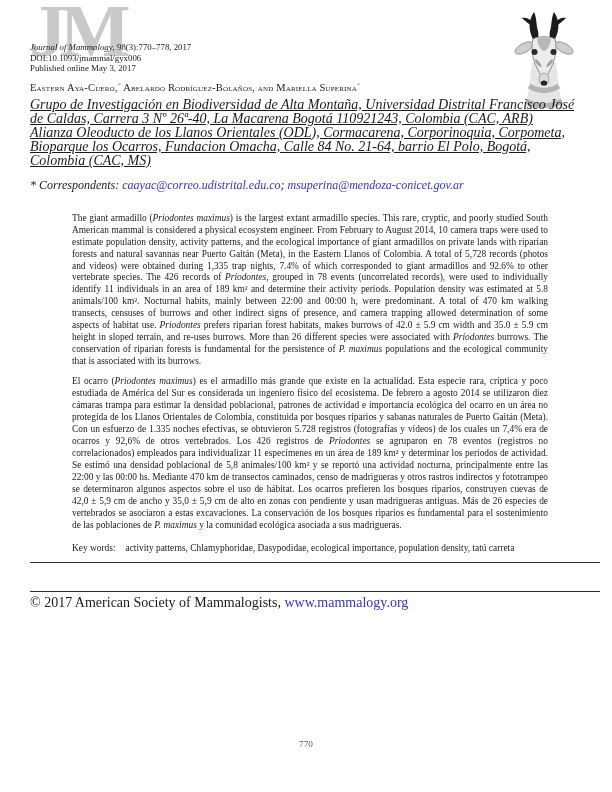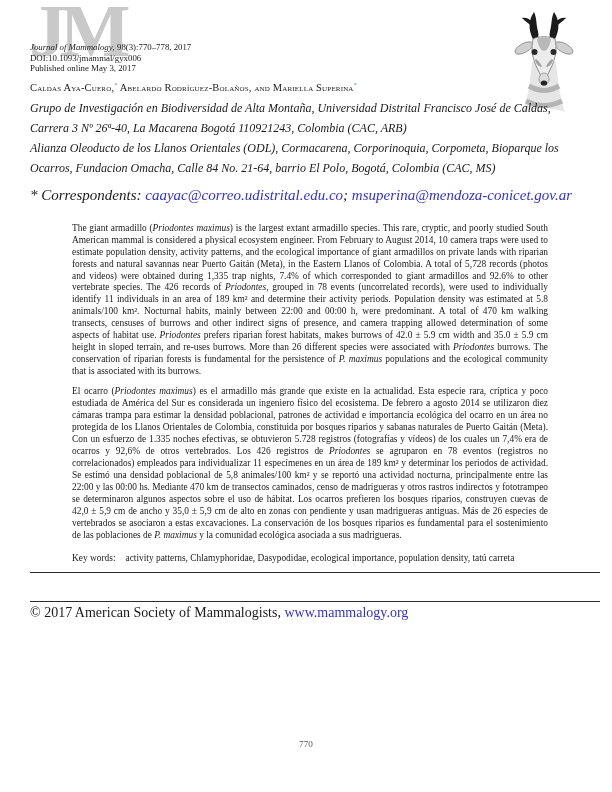--- a/index.html
+++ b/index.html
@@ -12,22 +12,22 @@
     font-size:75px;font-weight:bold;letter-spacing:-0.09em;
     line-height:1;color:#c9c9c9;user-select:none;
   }
   .pronghorn{position:absolute;right:18px;top:6px;z-index:0;}
   .content{position:relative;z-index:1;padding:42px 12px 0 30px;}
   .meta{font-size:8.8px;line-height:10.6px;}
   .title{font-size:17.5px;line-height:21px;font-weight:bold;margin:26px 0 0 0;max-width:560px;}
   .title .tl{display:block;}
   .authors{margin-top:8px;font-size:10.5px;font-variant:small-caps;letter-spacing:0.015em;}
   .sup{vertical-align:super;font-size:0.62em;line-height:0;}
-  .affils{margin-top:5px;font-style:italic;font-size:12px;line-height:20px;max-width:556px;}
-  .corr{margin-top:12px;font-size:15px;line-height:11.9px;}
+  .affils{margin-top:5px;font-style:italic;font-size:14px;line-height:14px;max-width:556px;text-decoration:underline;}
+  .corr{margin-top:12px;font-size:12px;line-height:11.9px;}
   .abstract{margin:21px 16px 0 42px;width:476px;text-align:justify;font-size:9.4px;line-height:11.95px;}
   .abstract p{margin:0 0 8px 0;}
   .abstract p.kw{margin:12px 0 0 0;text-align:left;}
   .kw-label{margin-right:10px;}
   .rule{border:none;border-top:1px solid #2b2b2b;margin:7px 0 0 0;height:0;}
   .rule.footer-rule{margin-top:28px;}
   .copyright{margin-top:5px;font-size:14px;line-height:11px;}
   .pageno{position:absolute;left:0;right:0;bottom:43px;text-align:center;font-size:9.2px;color:#555555;z-index:1;}
 </style>
 </head>
@@ -68,21 +68,21 @@
 
   <div class="content">
 
     <div class="meta">
       <div><span style="font-style: italic;">Journal of Mammalogy</span><span>, 98(3):770–778, 2017</span></div>
       <div>DOI:10.1093/jmammal/gyx006</div>
       <div>Published online May 3, 2017</div>
     </div>
 
 
-    <div class="authors"><span>Caldas Aya-Cuero,</span><span class="sup" style="color: rgb(110, 147, 119);">*</span><span> Abelardo Rodríguez-Bolaños, and Mariella Superina</span><span class="sup" style="color: rgb(110, 147, 119);">*</span></div>
+    <div class="authors"><span>Eastern Aya-Cuero,</span><span class="sup" style="color: rgb(110, 147, 119);">*</span><span> Abelardo Rodríguez-Bolaños, and Mariella Superina</span><span class="sup" style="color: rgb(110, 147, 119);">*</span></div>
 
     <div class="affils">
       <div>Grupo de Investigación en Biodiversidad de Alta Montaña, Universidad Distrital Francisco José de Caldas, Carrera 3 Nº 26ª-40, La Macarena Bogotá 110921243, Colombia (CAC, ARB)</div>
       <div>Alianza Oleoducto de los Llanos Orientales (ODL), Cormacarena, Corporinoquia, Corpometa, Bioparque los Ocarros, Fundacion Omacha, Calle 84 No. 21-64, barrio El Polo, Bogotá, Colombia (CAC, MS)</div>
     </div>
 
     <div class="corr"><span style="font-style: italic;">* Correspondents: </span><span style="font-style: italic; color: rgb(51, 51, 204);">caayac@correo.udistrital.edu.co</span><span style="font-style: italic;">; </span><span style="font-style: italic; color: rgb(51, 51, 204);">msuperina@mendoza-conicet.gov.ar</span></div>
 
     <div class="abstract">
       <p><span>The giant armadillo (</span><span style="font-style: italic;">Priodontes maximus</span><span>) is the largest extant armadillo species. This rare, cryptic, and poorly studied South American mammal is considered a physical ecosystem engineer. From February to August 2014, 10 camera traps were used to estimate population density, activity patterns, and the ecological importance of giant armadillos on private lands with riparian forests and natural savannas near Puerto Gaitán (Meta), in the Eastern Llanos of Colombia. A total of 5,728 records (photos and videos) were obtained during 1,335 trap nights, 7.4% of which corresponded to giant armadillos and 92.6% to other vertebrate species. The 426 records of </span><span style="font-style: italic;">Priodontes</span><span>, grouped in 78 events (uncorrelated records), were used to individually identify 11 individuals in an area of 189 km² and determine their activity periods. Population density was estimated at 5.8 animals/100 km². Nocturnal habits, mainly between 22:00 and 00:00 h, were predominant. A total of 470 km walking transects, censuses of burrows and other indirect signs of presence, and camera trapping allowed determination of some aspects of habitat use. </span><span style="font-style: italic;">Priodontes</span><span> prefers riparian forest habitats, makes burrows of 42.0 ± 5.9 cm width and 35.0 ± 5.9 cm height in sloped terrain, and re-uses burrows. More than 26 different species were associated with </span><span style="font-style: italic;">Priodontes</span><span> burrows. The conservation of riparian forests is fundamental for the persistence of </span><span style="font-style: italic;">P. maximus</span><span> populations and the ecological community that is associated with its burrows.</span></p>

